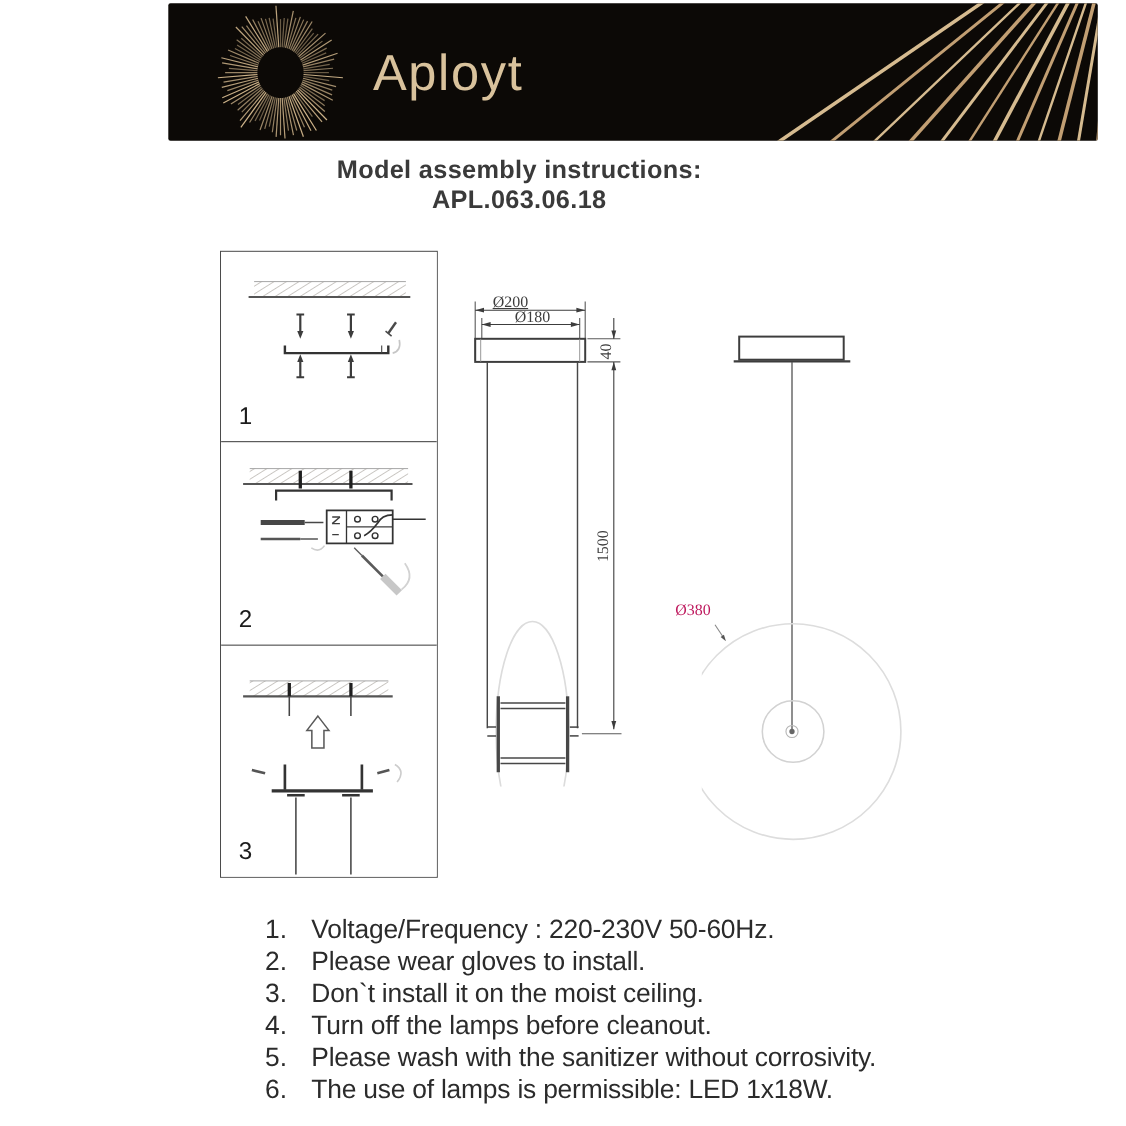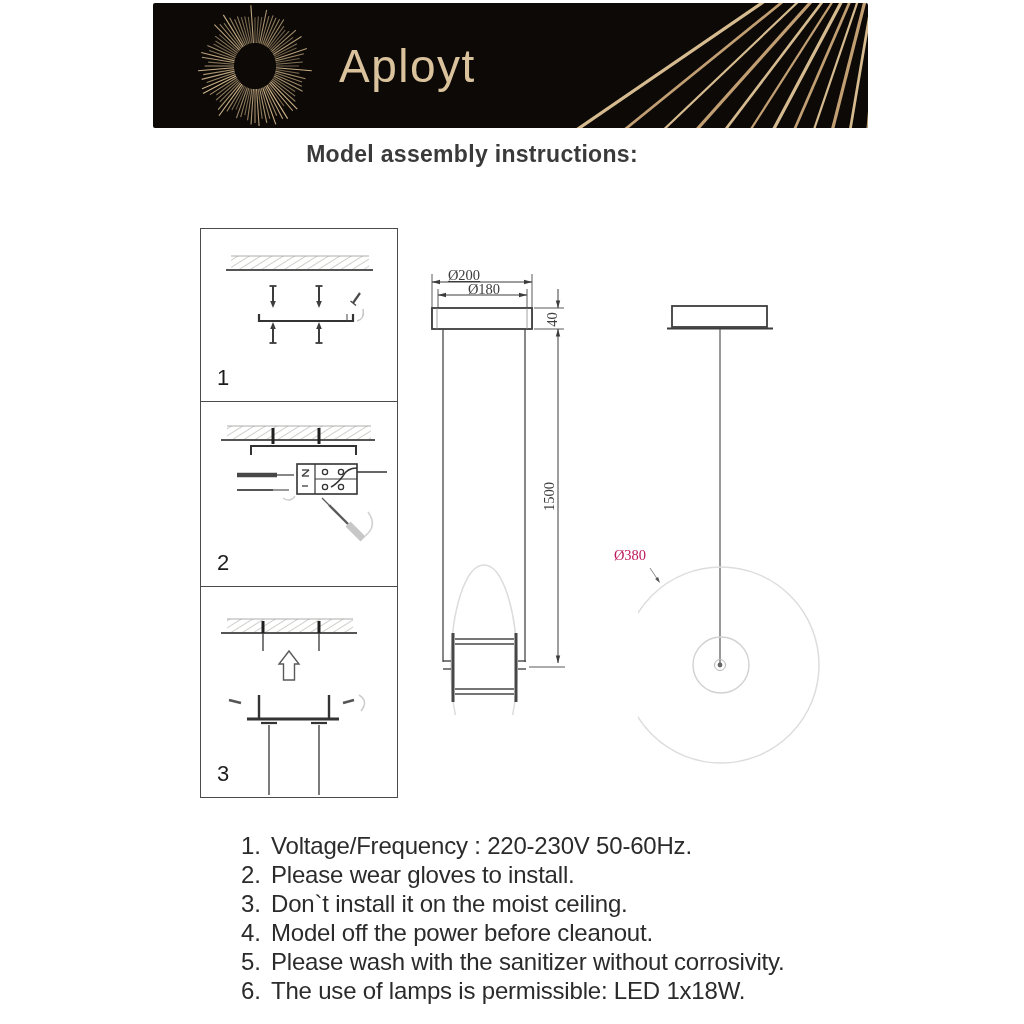--- a/index.html
+++ b/index.html
@@ -1,20 +1,20 @@
 <!DOCTYPE html>
 <html><head>
 <meta charset="utf-8">
 <style>
   html,body{margin:0;padding:0;background:#ffffff;}
   #page{position:relative;width:1024px;height:1024px;background:#ffffff;overflow:hidden;
         font-family:"Liberation Sans",sans-serif;color:#2e2e2e;}
 
   
-  #banner{position:absolute;left:153px;top:3px;width:715px;height:125px;
+  #banner{position:absolute;left:153px;top:3px;width:845px;height:125px;
           background:#0c0906;border-radius:2px;overflow:hidden;}
   #starburst{position:absolute;left:37px;top:-4px;}
   #logo-text{position:absolute;left:186px;top:0;height:125px;display:flex;align-items:center;
              font-size:46px;font-weight:300;letter-spacing:1.5px;color:#d9c29c;}
   #fan{position:absolute;right:0;top:0;}
 
   
   #title-block{position:absolute;left:0;top:141px;width:944px;text-align:center;
                color:#3a3a3a;line-height:27px;}
   #title-line{font-size:23px;font-weight:600;letter-spacing:.3px;}
@@ -31,21 +31,21 @@
   .drawing{position:absolute;}
   .dim{position:absolute;font-family:"Liberation Serif",serif;color:#3c3c3c;
        font-size:14.5px;text-align:center;white-space:nowrap;}
   .rot{transform:rotate(-90deg);transform-origin:center center;}
   .faintdim{color:#be185d;}
 
   
   #instructions{position:absolute;left:201px;top:815px;width:680px;}
   .inst-row{display:flex;height:29px;align-items:center;font-size:24px;color:#2b2b2b;}
   .inst-num{width:26px;flex:0 0 26px;}
-  .inst-text{margin-left:4px;letter-spacing:-0.2px;}
+  .inst-text{margin-left:16px;letter-spacing:-0.2px;}
 </style>
 </head>
 <body>
 
 <div id="page">
 
   <header id="banner">
     <svg id="starburst" width="130" height="134" viewBox="0 0 130 134">
         <line x1="86" y1="67" x2="109" y2="67" stroke="rgb(218,190,146)" stroke-width="1.1" opacity="0.45"></line>
         <line x1="85.94127974080479" y1="68.7262651618464" x2="121.74455126766968" y2="71.67765786954817" stroke="rgb(218,190,146)" stroke-width="1.1" opacity="0.9108451949079608"></line>
@@ -144,20 +144,21 @@
         <line x1="318" y1="-85" x2="33.838416014683844" y2="289.3690614713723" stroke="#e2c698" stroke-width="2.7" opacity="0.95"></line>
         <line x1="318" y1="-85" x2="4.729738982757226" y2="265.3737198509452" stroke="#cda87a" stroke-width="3.2" opacity="0.95"></line>
         <line x1="318" y1="-85" x2="-22.360774875609764" y2="239.12118555576478" stroke="#e2c698" stroke-width="2.2" opacity="0.95"></line>
         <line x1="318" y1="-85" x2="-47.258601884776226" y2="210.78058379342372" stroke="#cda87a" stroke-width="2.7" opacity="0.95"></line>
         <line x1="318" y1="-85" x2="-69.80334419079867" y2="180.53449160972087" stroke="#e2c698" stroke-width="3.2" opacity="0.95"></line>
       </svg>
   </header>
 
   <div id="title-block">
     <div id="title-line">Model assembly instructions:</div>
+    <div id="model-line">APL.063.06.18</div>
   </div>
 
   <div id="steps">
 
     <section class="panel">
       <svg width="196" height="172" viewBox="0 0 196 172">
         <defs>
           <pattern id="h1" width="6" height="16" patternUnits="userSpaceOnUse" patternTransform="rotate(58)">
             <line x1="0" y1="0" x2="0" y2="16" stroke="#a9a49e" stroke-width="1.1"></line>
           </pattern>
@@ -362,21 +363,21 @@
     <li class="inst-row">
       <span class="inst-num">2.</span>
       <span class="inst-text">Please wear gloves to install.</span>
     </li>
     <li class="inst-row">
       <span class="inst-num">3.</span>
       <span class="inst-text">Don`t install it on the moist ceiling.</span>
     </li>
     <li class="inst-row">
       <span class="inst-num">4.</span>
-      <span class="inst-text">Model off the power before cleanout.</span>
+      <span class="inst-text">Turn off the lamps before cleanout.</span>
     </li>
     <li class="inst-row">
       <span class="inst-num">5.</span>
       <span class="inst-text">Please wash with the sanitizer without corrosivity.</span>
     </li>
     <li class="inst-row">
       <span class="inst-num">6.</span>
       <span class="inst-text">The use of lamps is permissible: LED 1x18W.</span>
     </li>
   </ol>

